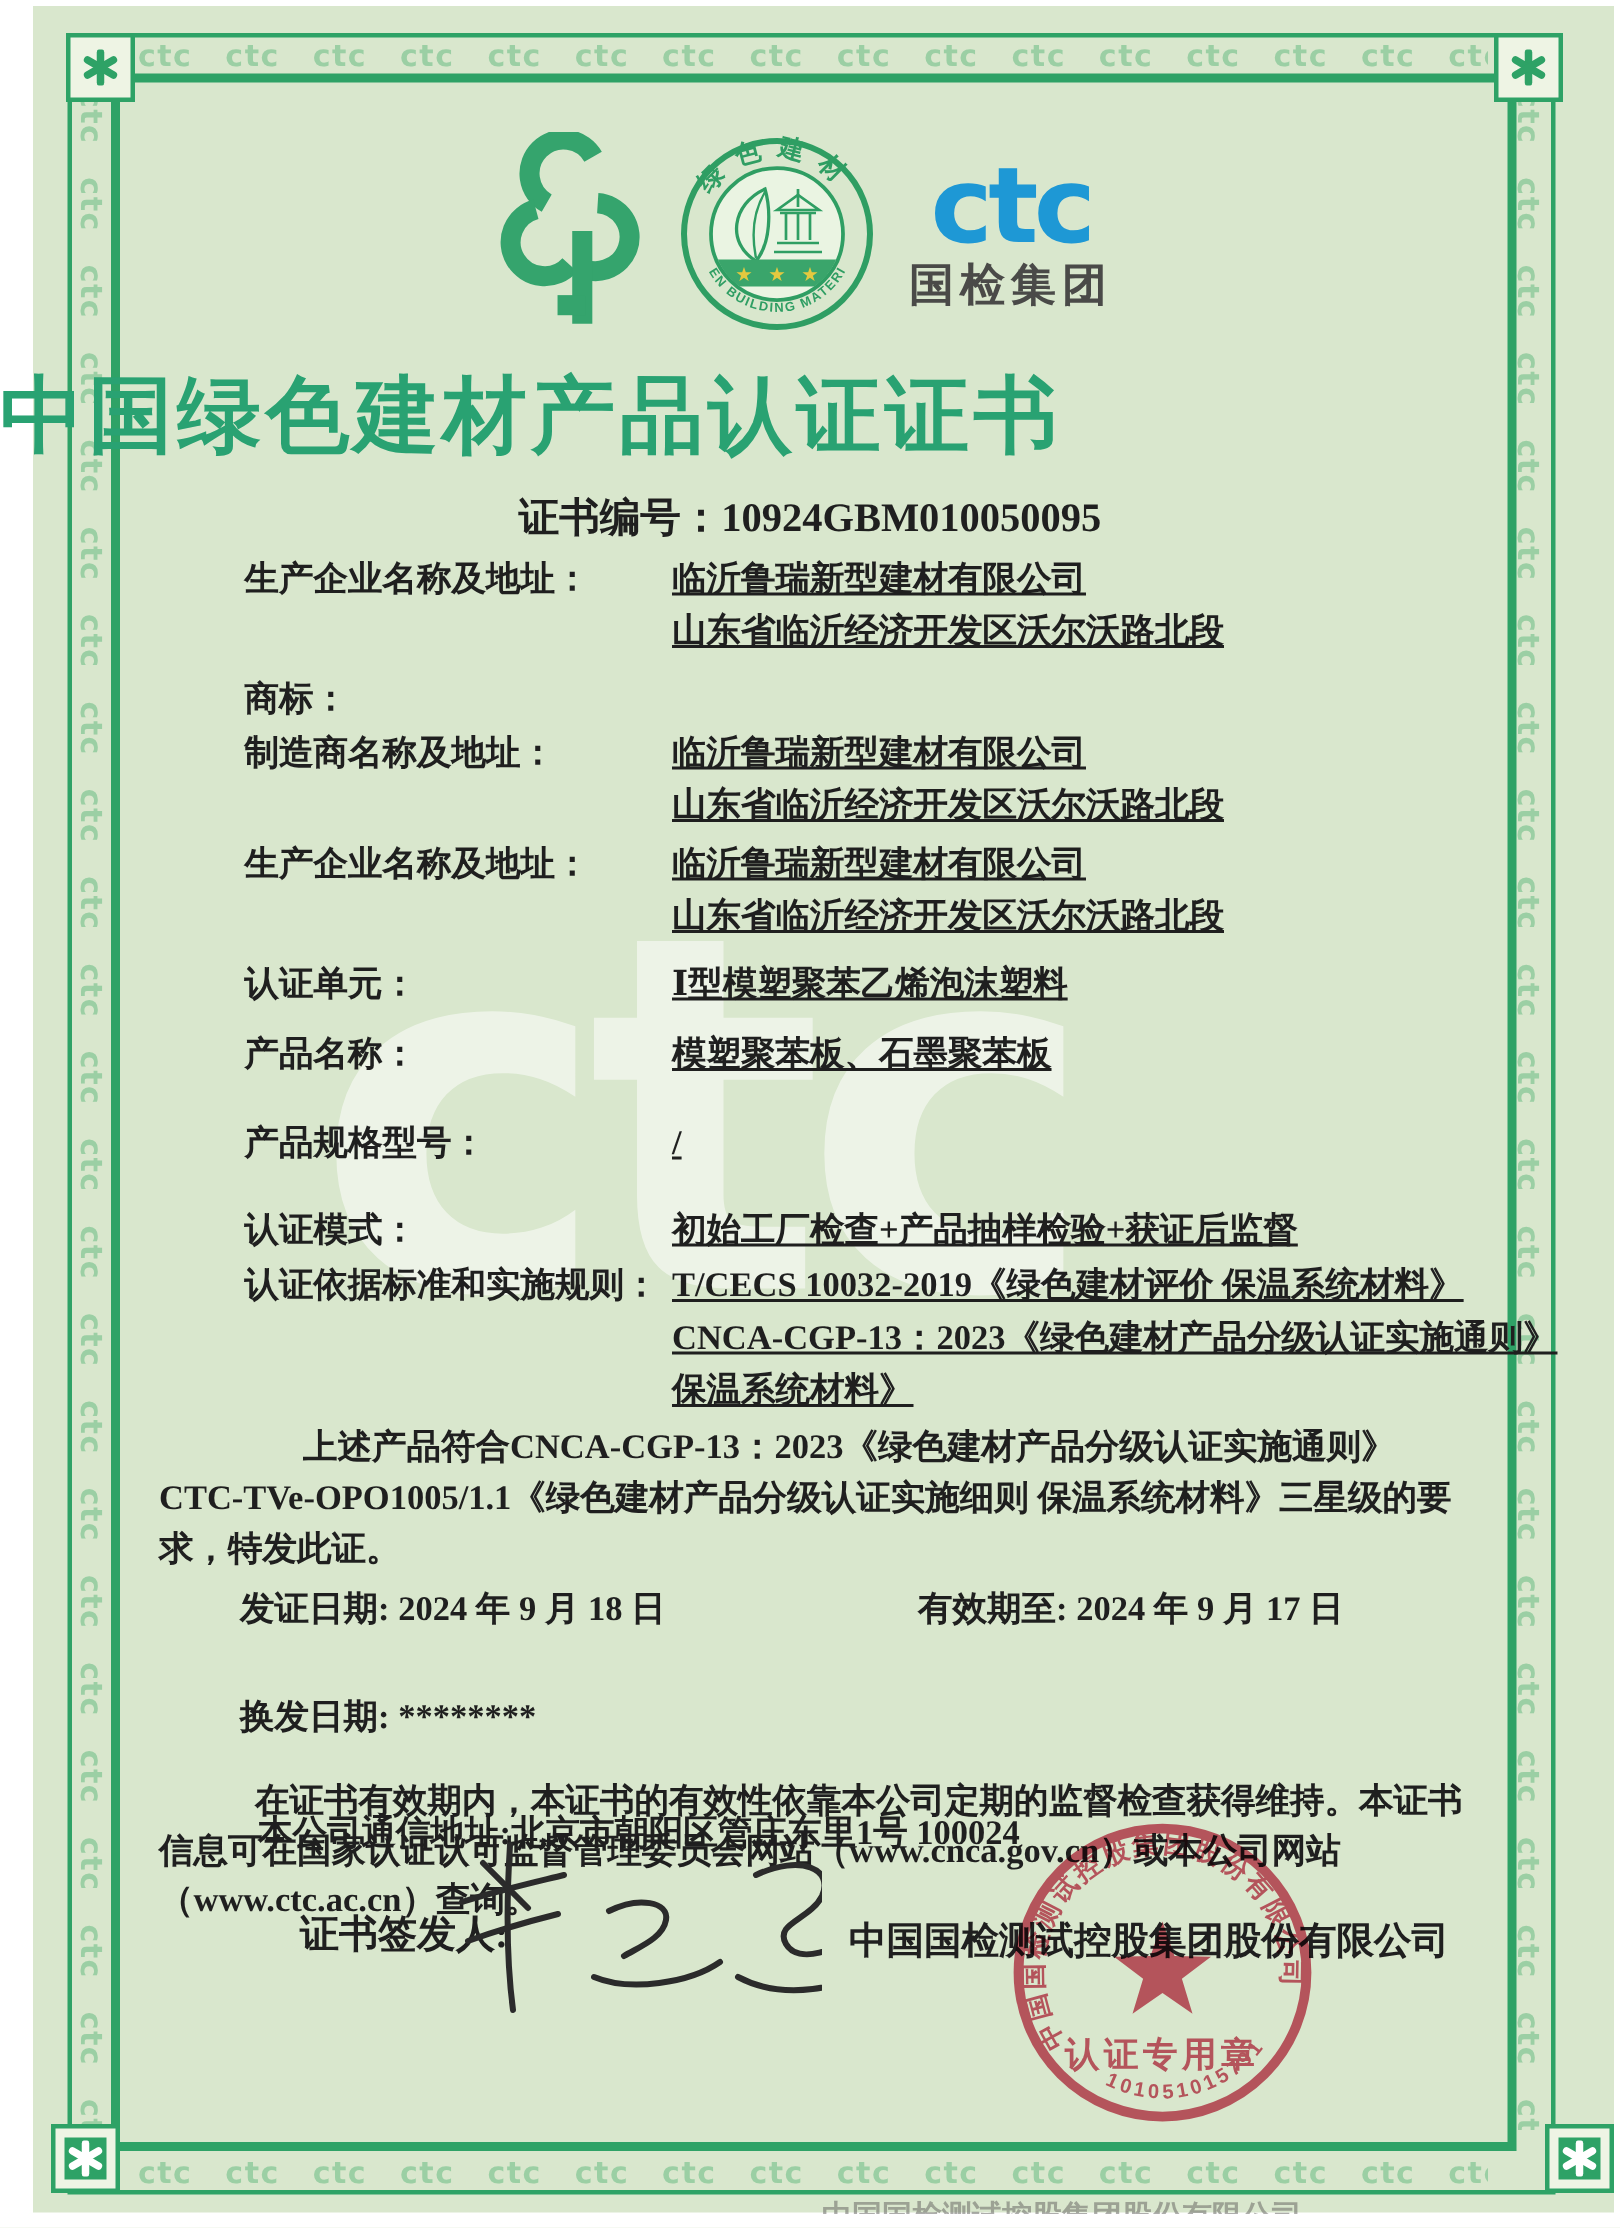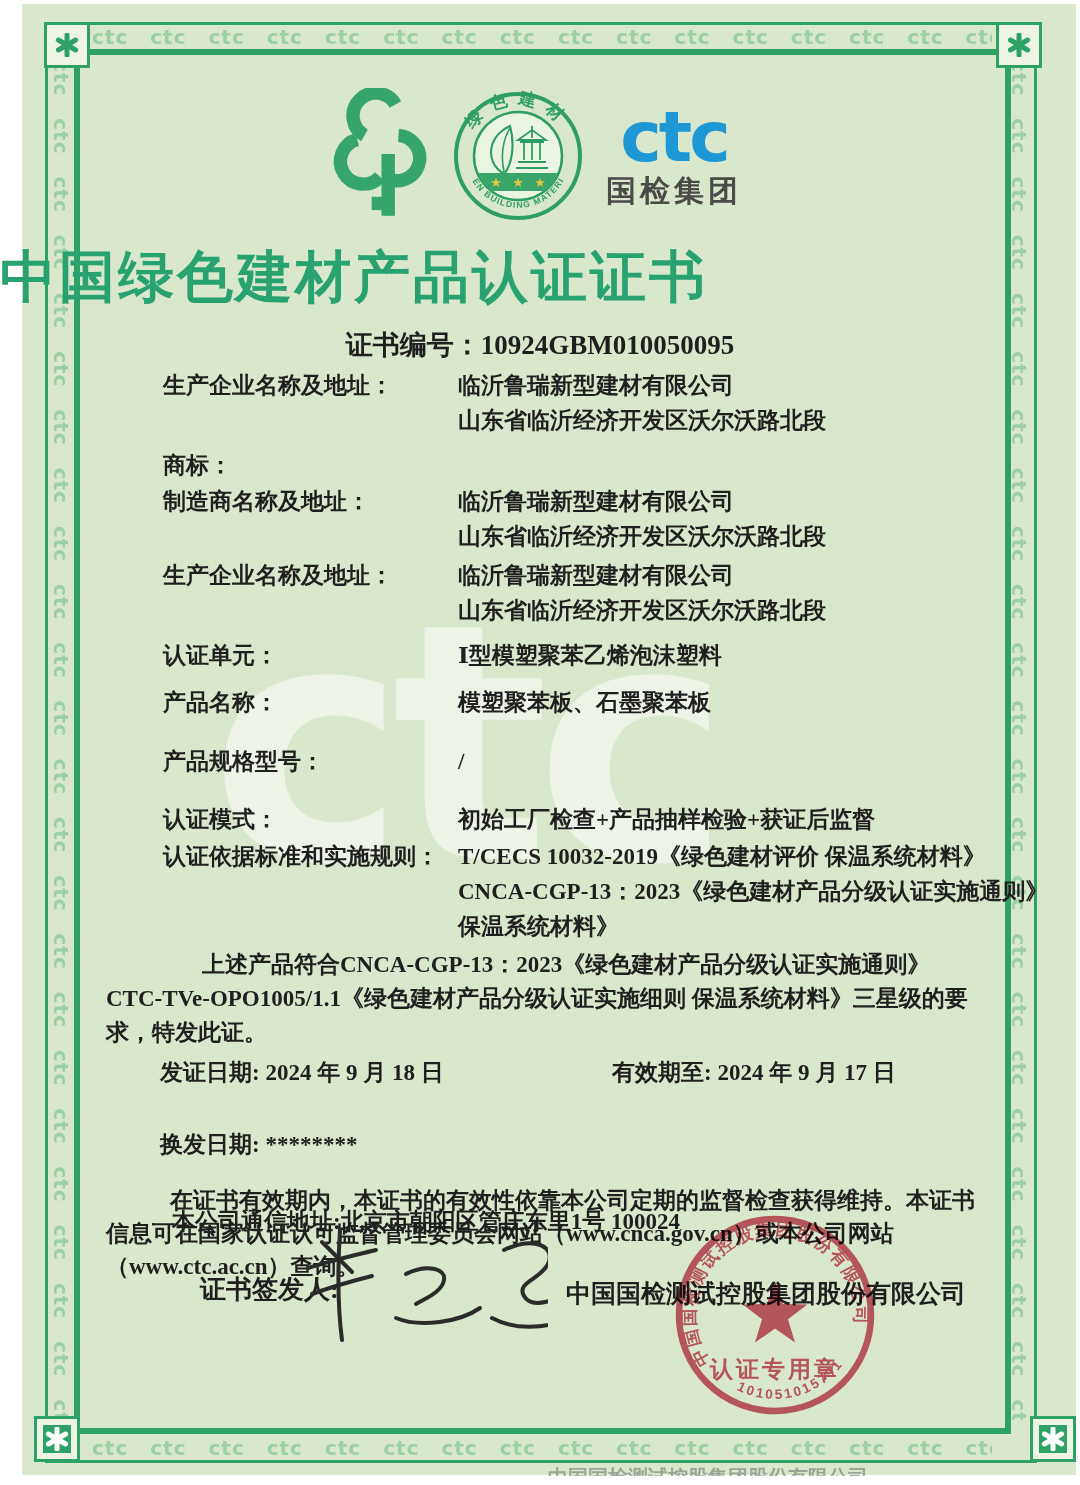--- a/index.html
+++ b/index.html
@@ -36,21 +36,21 @@
     font-size:70px;line-height:70px;letter-spacing:-3px;color:#1e98d5;}
   .ctc-sub{font-family:"DejaVu Sans","Liberation Sans",sans-serif;font-weight:700;
     font-size:30px;line-height:34px;letter-spacing:4px;color:#4a4a48;margin-top:2px;}
   .title{position:absolute;left:0;right:0;top:240px;text-align:left;z-index:1;
     font-size:56px;font-weight:800;color:#29a272;letter-spacing:3px;white-space:nowrap;}
   .certno{position:absolute;left:0;right:0;top:327px;text-align:center;z-index:1;
     font-size:27px;font-weight:700;}
   
   .row{position:absolute;left:163px;z-index:1;font-weight:700;font-size:23px;line-height:35px;white-space:nowrap;}
   .row .lab{display:inline-block;}
-  .vals{position:absolute;left:295px;top:0;width:580px;}
+  .vals{position:absolute;left:285px;top:0;width:580px;text-decoration:underline;}
   .vals div{white-space:nowrap;}
   .para{position:absolute;left:106px;width:874px;z-index:1;font-weight:700;font-size:23px;}
   .statement{top:948px;line-height:34px;text-indent:96px;}
   .dates{position:absolute;z-index:1;font-weight:700;font-size:23px;line-height:30px;white-space:nowrap;}
   .note{top:1184px;line-height:33px;text-indent:64px;}
   .addr{position:absolute;left:172px;top:1206px;z-index:1;font-weight:700;font-size:23px;white-space:nowrap;}
   
   .signer{position:absolute;left:200px;top:1272px;z-index:1;font-weight:700;font-size:26px;white-space:nowrap;}
   .sig{position:absolute;left:278px;top:1222px;z-index:2;}
   .company{position:absolute;left:566px;top:1277px;z-index:1;font-weight:700;font-size:25px;white-space:nowrap;}

